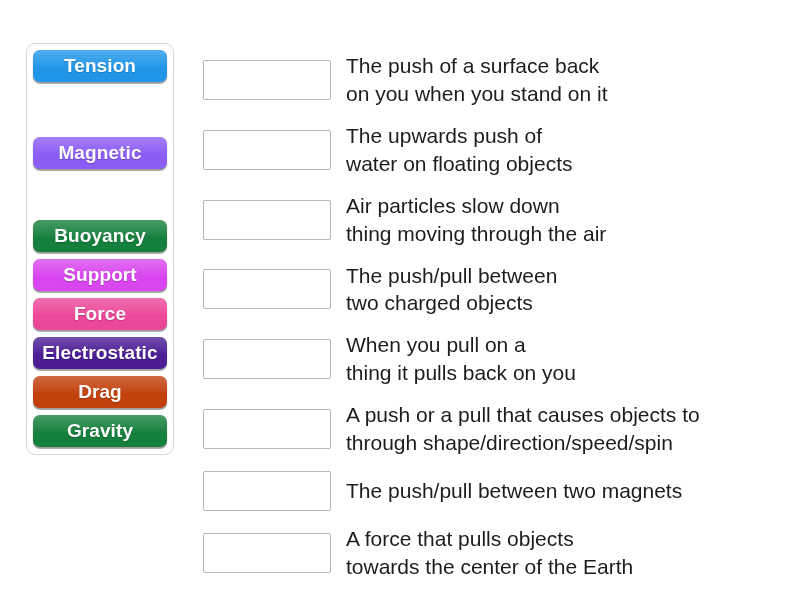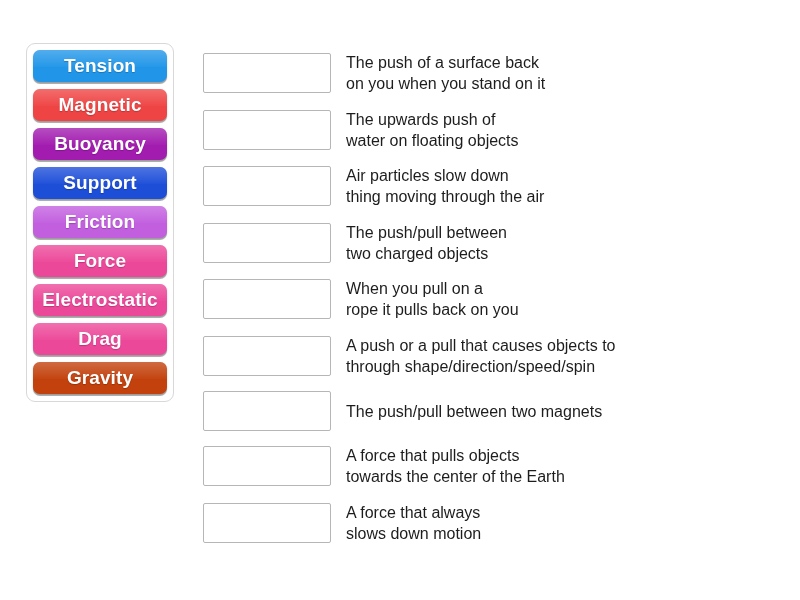--- a/index.html
+++ b/index.html
@@ -95,67 +95,64 @@
     flex: 0 0 128px;
     box-sizing: border-box;
     background: #ffffff;
     border: 1px solid #b6b6b6;
     border-radius: 2px;
     cursor: pointer;
   }
 
   .definition {
     margin-left: 15px;
-    font-size: 16px;
+    font-size: 21px;
     line-height: 1.33;
     color: #1d1d1d;
     white-space: pre-line;
     font-weight: normal;
   }
 </style>
 </head>
 <body>
 
 <div id="stage">
 
   <div id="tiles-panel">
 
     <div class="tile" style="background:#2196E8;">
       <span class="tile-label">Tension</span>
     </div>
 
-    <div class="tile" style="background:#ef4444;">
+    <div class="tile" style="background:#8b5cf6;margin-top:48px;">
       <span class="tile-label">Magnetic</span>
     </div>
 
-    <div class="tile" style="background:#a21caf;">
+    <div class="tile" style="background:#15803d;margin-top:44px;">
       <span class="tile-label">Buoyancy</span>
     </div>
 
-    <div class="tile" style="background:#1d4ed8;">
+    <div class="tile" style="background:#d946ef;">
       <span class="tile-label">Support</span>
     </div>
 
-    <div class="tile" style="background:#C25FDF;">
-      <span class="tile-label">Friction</span>
-    </div>
 
     <div class="tile" style="background:#ec4899;">
       <span class="tile-label">Force</span>
     </div>
 
-    <div class="tile" style="background:#ec4899;">
+    <div class="tile" style="background:#4c1d95;">
       <span class="tile-label">Electrostatic</span>
     </div>
 
-    <div class="tile" style="background:#ec4899;">
+    <div class="tile" style="background:#c2410c;">
       <span class="tile-label">Drag</span>
     </div>
 
-    <div class="tile" style="background:#c2410c;">
+    <div class="tile" style="background:#15803d;">
       <span class="tile-label">Gravity</span>
     </div>
 
   </div>
 
   <div id="pairs-column">
 
     <div class="pair-row">
       <div class="drop-box"></div>
       <div class="definition">The push of a surface back
@@ -176,21 +173,21 @@
 
     <div class="pair-row">
       <div class="drop-box"></div>
       <div class="definition">The push/pull between
 two charged objects</div>
     </div>
 
     <div class="pair-row">
       <div class="drop-box"></div>
       <div class="definition">When you pull on a
-rope it pulls back on you</div>
+thing it pulls back on you</div>
     </div>
 
     <div class="pair-row">
       <div class="drop-box"></div>
       <div class="definition">A push or a pull that causes objects to
 through shape/direction/speed/spin</div>
     </div>
 
     <div class="pair-row">
       <div class="drop-box"></div>

